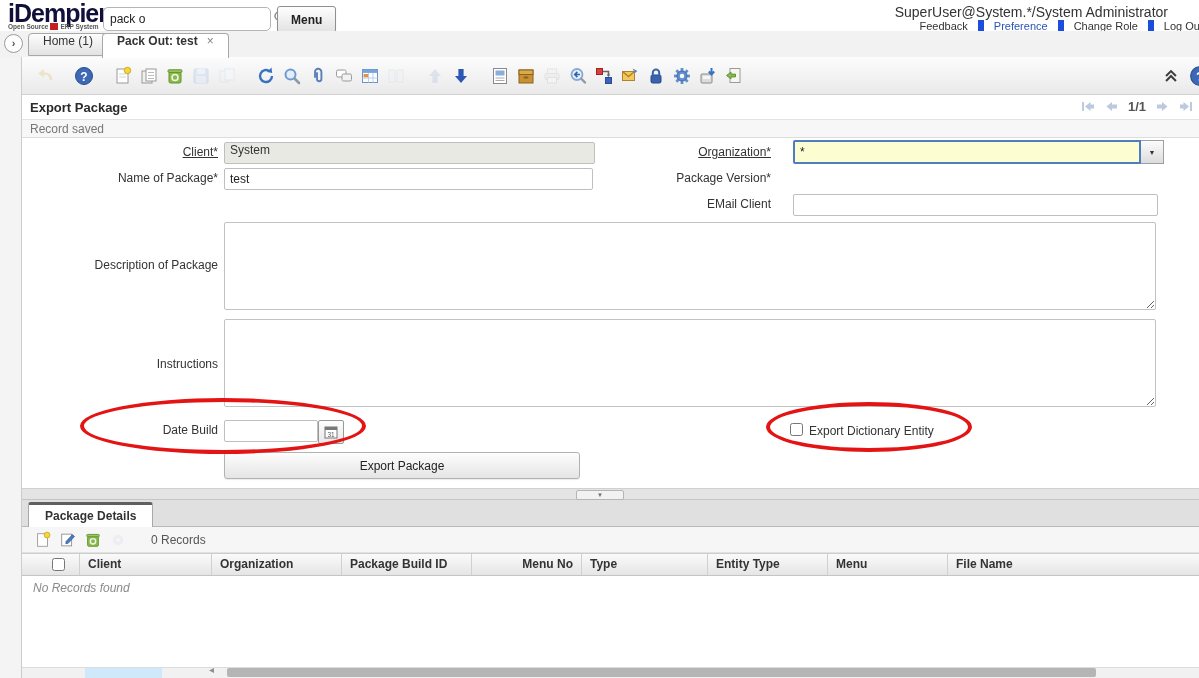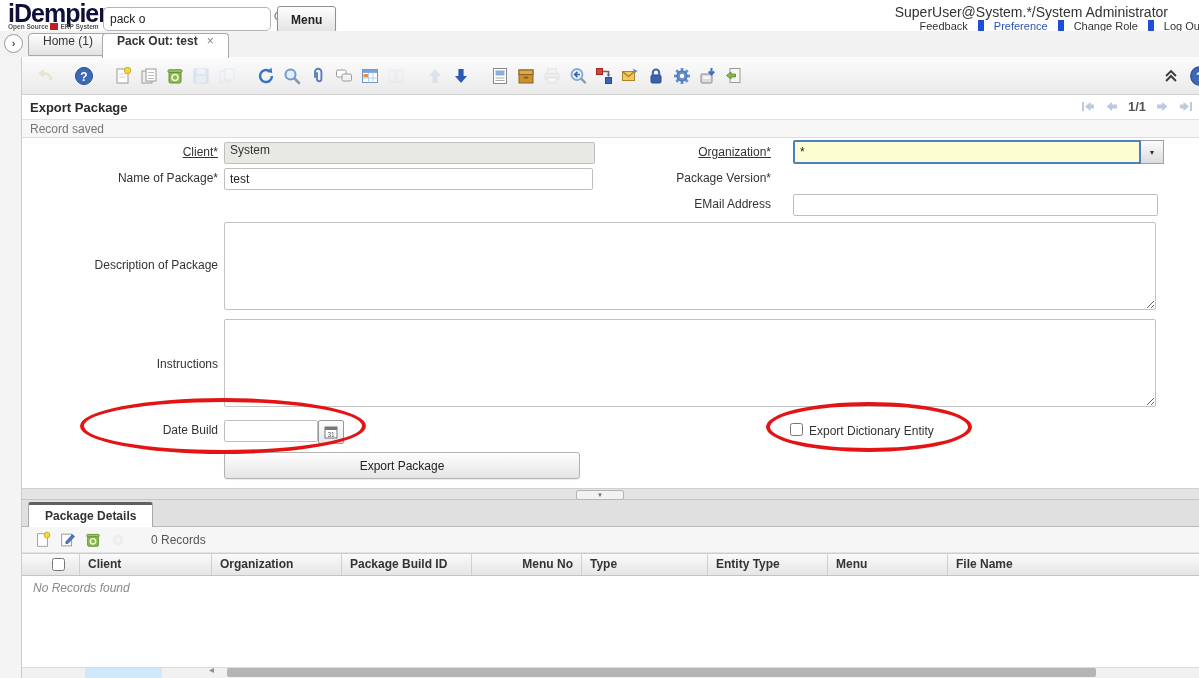--- a/index.html
+++ b/index.html
@@ -386,21 +386,21 @@
     <span class="combo-btn">
       <span>▼</span>
     </span>
   </div>
 
   <div class="abs lab lab-l" style="top:171px">Name of Package*</div>
   <input class="abs fld" style="left: 224px; top: 168px; width: 357px;" type="text" value="test">
 
   <div class="abs lab lab-r" style="top:171px">Package Version*</div>
 
-  <div class="abs lab lab-r" style="top:197px">EMail Address</div>
+  <div class="abs lab lab-r" style="top:197px">EMail Client</div>
   <input class="abs fld" style="left: 793px; top: 194px; width: 353px;" type="text">
 
   <div class="abs lab lab-l" style="top:258px">Description of Package</div>
   <textarea class="ta" style="top: 222px;"></textarea>
 
   <div class="abs lab lab-l" style="top:357px">Instructions</div>
   <textarea class="ta" style="top: 319px;"></textarea>
 
   <div class="abs lab lab-l" style="top:423px">Date Build</div>
   <input class="abs fld" style="left: 224px; top: 420px; width: 82px;" type="text">

